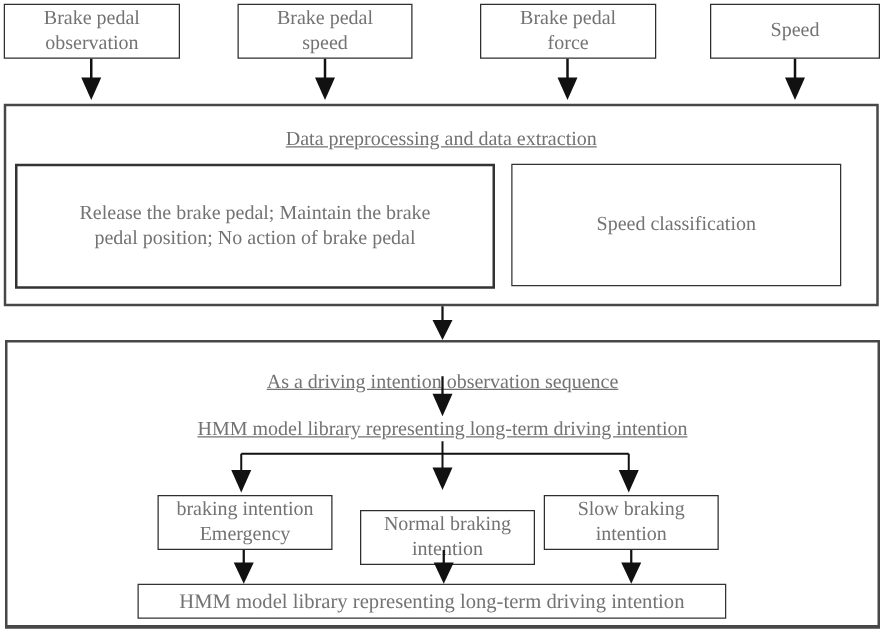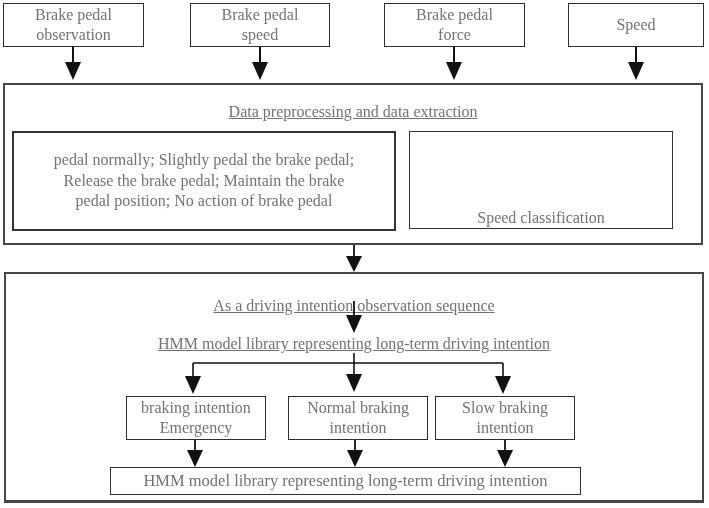--- a/index.html
+++ b/index.html
@@ -12,21 +12,21 @@
   .box {
     position:absolute; background:#ffffff;
     display:flex; flex-direction:column; align-items:center; justify-content:center;
     text-align:center;
   }
   .small-box { border:1.5px solid #2e2e2e; font-size:16px; line-height:20px; }
   .small-box .ln { display:block; white-space:nowrap; }
   .outer-box { position:absolute; background:#ffffff; border:2px solid #474747; }
   .outer-box.lower { border-bottom-width:3px; }
   .sub-box { border:2px solid #333333; font-size:16px; }
-  .sub-box.thin { border-width:1.5px;justify-content:flex-end; }
+  .sub-box.thin { border-width:1.5px; }
   .sub-box .ln { display:block; white-space:nowrap; line-height:20.5px; }
   .flow-text {
     position:absolute; text-align:center; font-size:16px; line-height:20px;
     white-space:nowrap;
     text-decoration:underline;
   }
   .bottom-box { border:1.5px solid #333333; font-size:16.5px; }
   .overlay { position:absolute; left:0; top:0; z-index:5; pointer-events:none; }
 </style>
 </head>
@@ -47,37 +47,36 @@
     <span class="ln">force</span>
   </div>
   <div class="box small-box" style="left:568px; top:3px; width:136px; height:44px;">
     <span class="ln">Speed</span>
   </div>
 
   <div class="outer-box" style="left:3px; top:83px; width:700px; height:162px;"></div>
   <div class="flow-text" style="left:3px; top:102px; width:700px;">Data preprocessing and data extraction</div>
 
   <div class="box sub-box" style="left:12px; top:131px; width:384px; height:100px;">
-    <span class="ln">pedal normally; Slightly pedal the brake pedal;</span>
     <span class="ln">Release the brake pedal; Maintain the brake</span>
     <span class="ln">pedal position; No action of brake pedal</span>
   </div>
   <div class="box sub-box thin" style="left:409px; top:131px; width:264px; height:98px;">
     <span class="ln">Speed classification</span>
   </div>
 
   <div class="outer-box lower" style="left:4px; top:272px; width:700px; height:231px;"></div>
   <div class="flow-text" style="left:4px; top:296px; width:700px;">As a driving intention observation sequence</div>
   <div class="flow-text" style="left:4px; top:334px; width:700px;">HMM model library representing long-term driving intention</div>
 
   <div class="box small-box" style="left:126px; top:396px; width:140px; height:44px;">
     <span class="ln">braking intention</span>
     <span class="ln">Emergency</span>
   </div>
-  <div class="box small-box" style="left:288px; top:396px; width:140px; height:44px;">
+  <div class="box small-box" style="left:288px; top:408px; width:140px; height:44px;">
     <span class="ln">Normal braking</span>
     <span class="ln">intention</span>
   </div>
   <div class="box small-box" style="left:435px; top:396px; width:140px; height:44px;">
     <span class="ln">Slow braking</span>
     <span class="ln">intention</span>
   </div>
 
   <div class="box bottom-box" style="left:110px; top:467px; width:471px; height:28px;">
     <span class="ln">HMM model library representing long-term driving intention</span>

